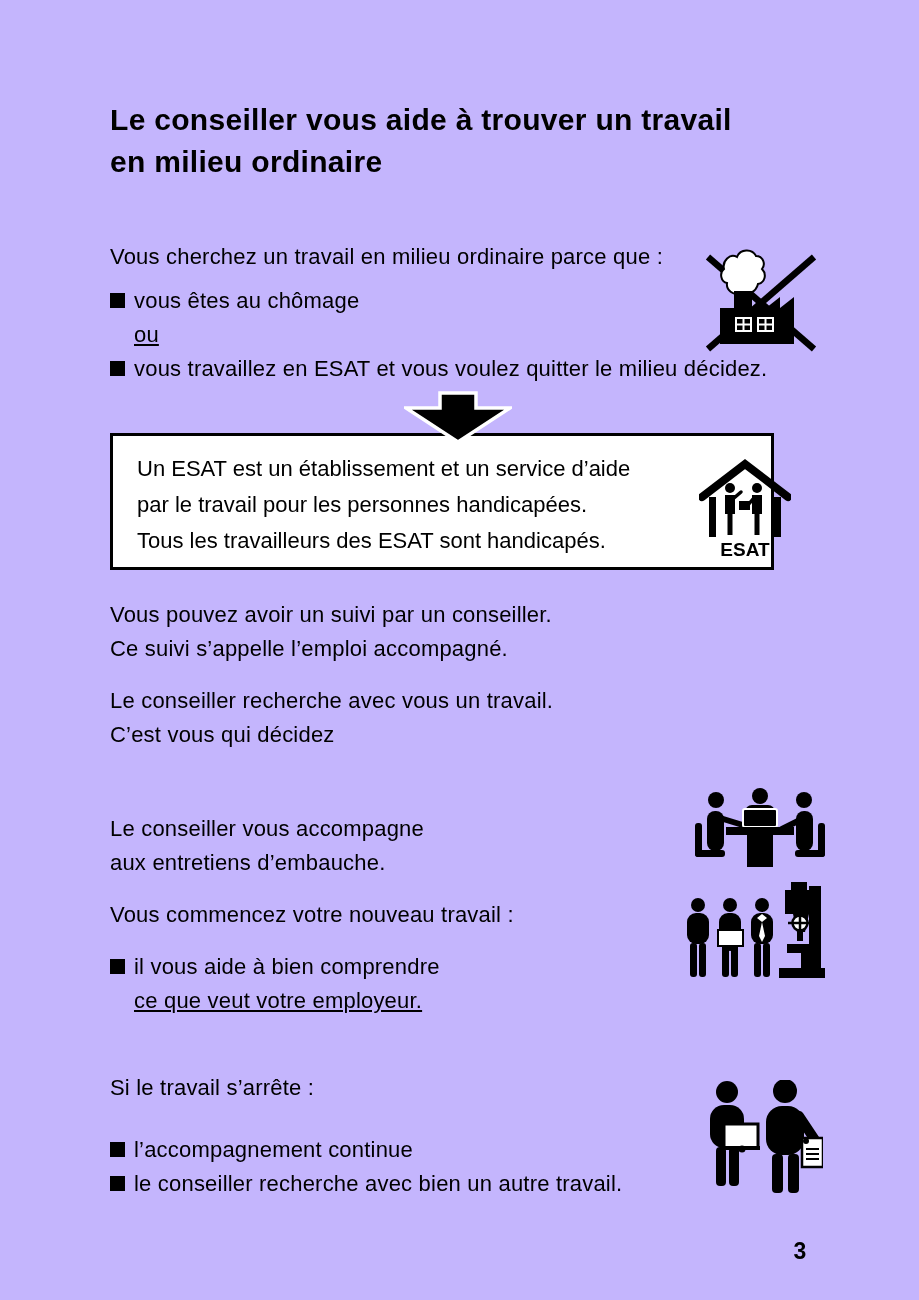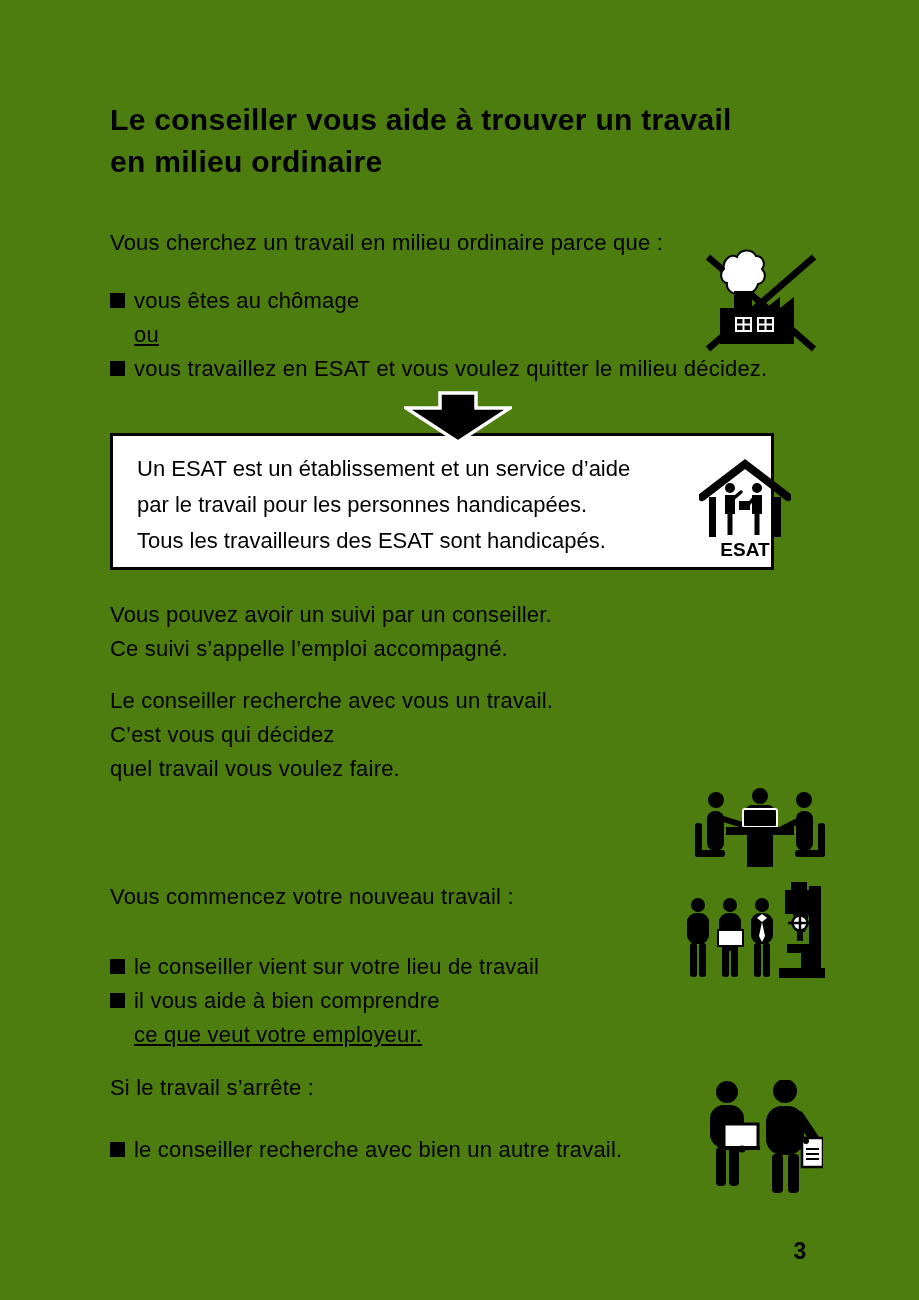--- a/index.html
+++ b/index.html
@@ -1,20 +1,20 @@
 <!DOCTYPE html>
 <html lang="fr"><head>
 <meta charset="utf-8">
 <style>
   html, body { margin: 0; padding: 0; background: #ffffff; }
   .page {
     position: relative;
     width: 919px;
     height: 1300px;
-    background: #4d7c0f;
+    background: #c4b5fd;
     color: #000000;
     font-family: "Liberation Sans", sans-serif;
     overflow: hidden;
   }
   .title {
     position: absolute;
     left: 110px;
     top: 99px;
     font-size: 30px;
     font-weight: bold;
@@ -78,21 +78,21 @@
 </head>
 <body>
 
 <div class="page">
 
   <div class="title">
     <div class="line">Le conseiller vous aide à trouver un travail</div>
     <div class="line">en milieu ordinaire</div>
   </div>
 
-  <div class="para" style="top:226px">
+  <div class="para" style="top:240px">
     <div class="line">Vous cherchez un travail en milieu ordinaire parce que :</div>
   </div>
 
   <div class="para" style="top:284px">
     <div class="bullet-row">
       <span class="sq"></span>
       <span class="line">vous êtes au chômage</span>
     </div>
     <div class="line indent">ou</div>
     <div class="bullet-row">
@@ -149,23 +149,26 @@
   </div>
 
   <div class="para" style="top:598px">
     <div class="line">Vous pouvez avoir un suivi par un conseiller.</div>
     <div class="line">Ce suivi s’appelle l’emploi accompagné.</div>
   </div>
 
   <div class="para" style="top:684px">
     <div class="line">Le conseiller recherche avec vous un travail.</div>
     <div class="line">C’est vous qui décidez</div>
-    <div class="line">quel travail vous voulez faire.</div>
-  </div>
-
+  </div>
+
+  <div class="para" style="top:812px">
+    <div class="line">Le conseiller vous accompagne</div>
+    <div class="line">aux entretiens d’embauche.</div>
+  </div>
 
   <div class="icon icon-meeting">
     <svg viewBox="0 0 132 80" xmlns="http://www.w3.org/2000/svg">
       <circle cx="22" cy="13" r="8" fill="#000"></circle>
       <rect x="1" y="36" width="7" height="34" rx="3" fill="#000"></rect>
       <rect x="1" y="63" width="30" height="7" rx="3" fill="#000"></rect>
       <rect x="13" y="24" width="17" height="40" rx="8" fill="#000"></rect>
       <line x1="26" y1="31" x2="52" y2="39" stroke="#000" stroke-width="6" stroke-linecap="round"></line>
       <circle cx="110" cy="13" r="8" fill="#000"></circle>
       <rect x="124" y="36" width="7" height="34" rx="3" fill="#000"></rect>
@@ -173,21 +176,21 @@
       <rect x="102" y="24" width="17" height="40" rx="8" fill="#000"></rect>
       <line x1="106" y1="33" x2="88" y2="42" stroke="#000" stroke-width="6" stroke-linecap="round"></line>
       <circle cx="66" cy="9" r="8" fill="#000"></circle>
       <rect x="51" y="18" width="30" height="14" rx="7" fill="#000"></rect>
       <rect x="49" y="22" width="34" height="18" rx="2" fill="#000" stroke="#fff" stroke-width="2"></rect>
       <rect x="32" y="40" width="68" height="8" fill="#000"></rect>
       <rect x="53" y="48" width="26" height="32" fill="#000"></rect>
     </svg>
   </div>
 
-  <div class="para" style="top:880px">
+  <div class="para" style="top:898px">
     <div class="line">Vous commencez votre nouveau travail :</div>
   </div>
 
   <div class="icon icon-workplace">
     <svg viewBox="0 0 142 98" xmlns="http://www.w3.org/2000/svg">
       <g fill="#000">
         <circle cx="15" cy="23" r="7"></circle>
         <rect x="4" y="31" width="22" height="31" rx="9"></rect>
         <rect x="7" y="61" width="7" height="34" rx="3"></rect>
         <rect x="16" y="61" width="7" height="34" rx="3"></rect>
@@ -216,24 +219,20 @@
       </g>
       <circle cx="117" cy="41" r="7.5" fill="#fff" stroke="#000" stroke-width="2.5"></circle>
       <line x1="117" y1="29" x2="117" y2="53" stroke="#000" stroke-width="2.5"></line>
       <line x1="105" y1="41" x2="129" y2="41" stroke="#000" stroke-width="2.5"></line>
     </svg>
   </div>
 
   <div class="para" style="top:950px">
     <div class="bullet-row">
       <span class="sq"></span>
-      <span class="line">le conseiller vient sur votre lieu de travail</span>
-    </div>
-    <div class="bullet-row">
-      <span class="sq"></span>
       <span class="line">il vous aide à bien comprendre</span>
     </div>
     <div class="line indent">ce que veut votre employeur.</div>
   </div>
 
   <div class="para" style="top:1071px">
     <div class="line">Si le travail s’arrête :</div>
   </div>
 
   <div class="icon icon-support">
@@ -258,19 +257,23 @@
         <line x1="109" y1="74" x2="122" y2="74"></line>
         <line x1="109" y1="79" x2="122" y2="79"></line>
       </g>
       <circle cx="109" cy="61" r="3" fill="#000"></circle>
     </svg>
   </div>
 
   <div class="para" style="top:1133px">
     <div class="bullet-row">
       <span class="sq"></span>
+      <span class="line">l’accompagnement continue</span>
+    </div>
+    <div class="bullet-row">
+      <span class="sq"></span>
       <span class="line">le conseiller recherche avec bien un autre travail.</span>
     </div>
   </div>
 
   <div class="page-number">3</div>
 
 </div>
 
 </body></html>

